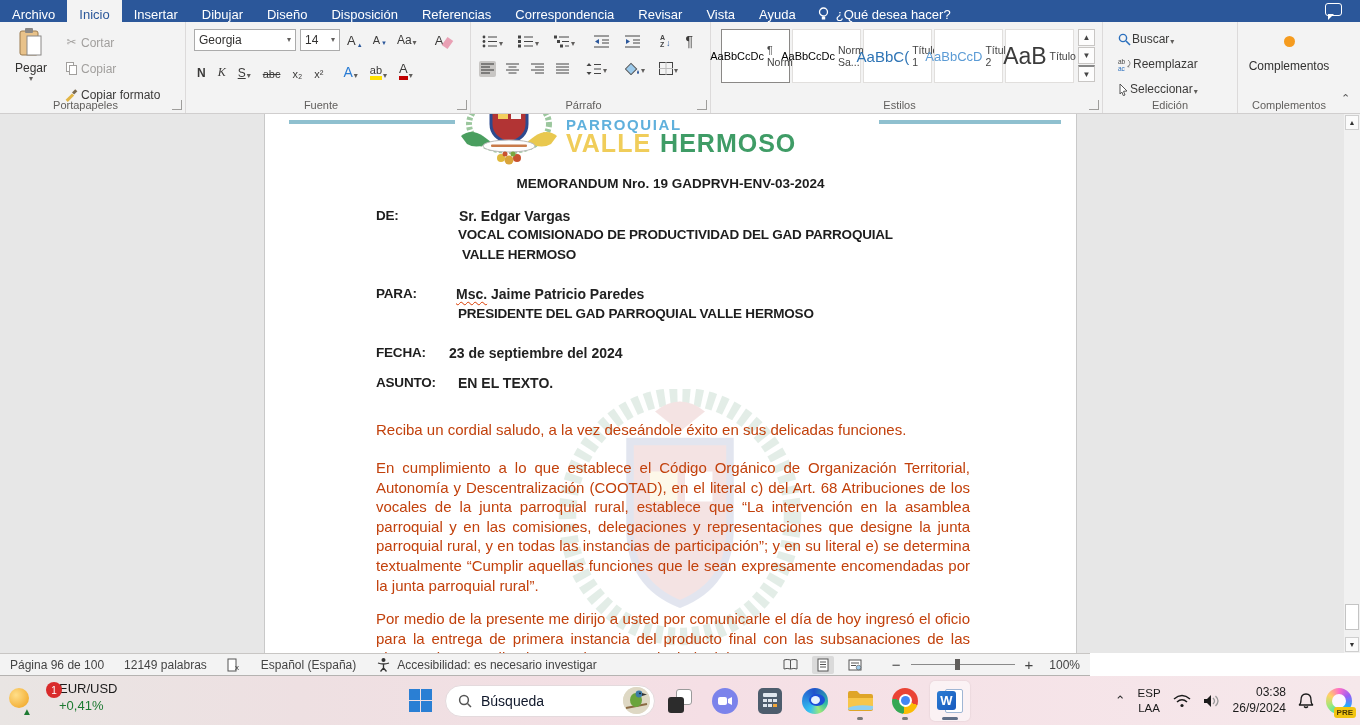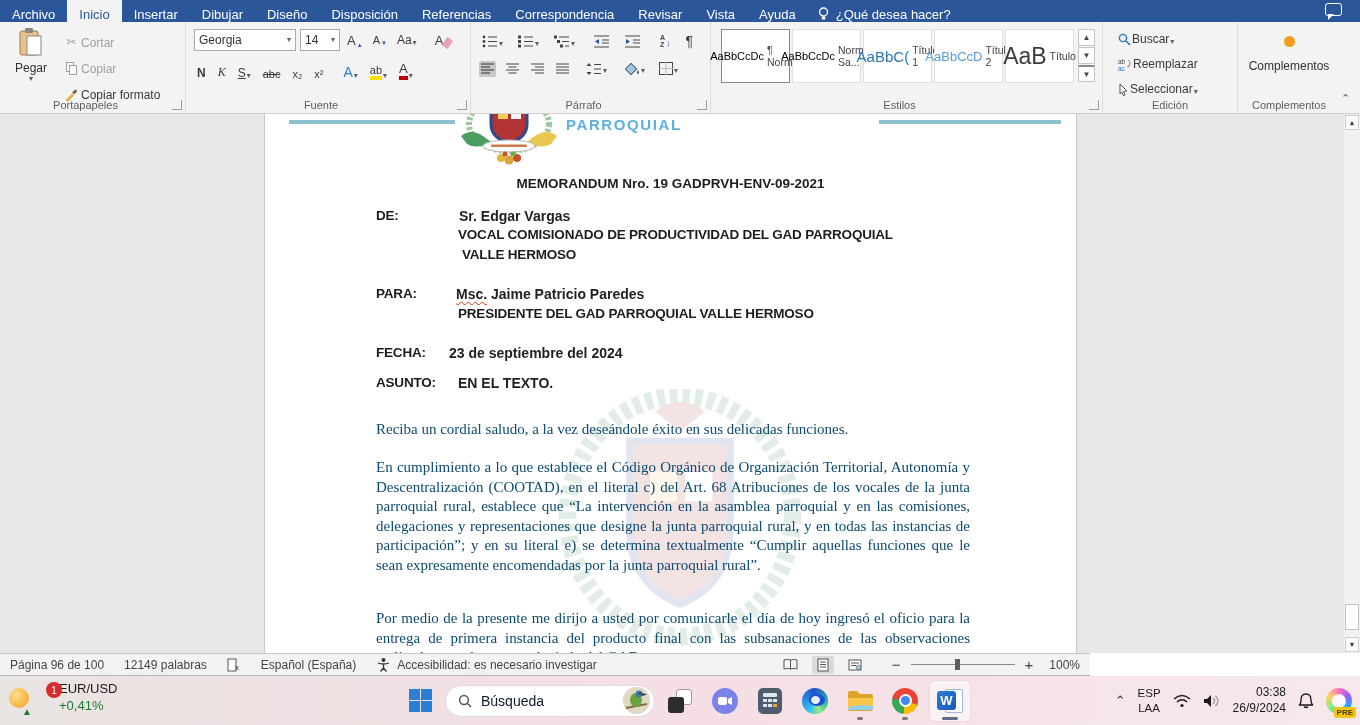--- a/index.html
+++ b/index.html
@@ -43,21 +43,21 @@
   
   .canvas { position:absolute; left:0; top:114px; width:1344px; height:539px; background:#e7e7e7; overflow:hidden; }
   .page { position:absolute; left:264px; top:0; width:813px; height:539px; background:#fff;
           border-left:1px solid #c9c9c9; border-right:1px solid #c9c9c9; overflow:hidden;
           color:#1d1d1d; }
   .tealbar { position:absolute; height:4px; background:#8fc0cf; top:6px; }
   .memo-label { position:absolute; font-weight:bold; font-size:13.5px; letter-spacing:-.2px; }
   .memo-val  { position:absolute; font-size:14px; color:#222;font-weight:bold; }
   .memo-bold { position:absolute; font-weight:bold; font-size:13.5px; letter-spacing:-.2px; }
   .para { position:absolute; left:111px; width:594px; text-align:justify; font-size:15px;
-          line-height:19.6px; color:#0c4a6e;font-family:Liberation Serif, serif; }
+          line-height:19.6px; color:#c2410c; }
   .squiggle { text-decoration:underline wavy #d83b01; text-decoration-thickness:1px; text-underline-offset:2px; }
   .wm { position:absolute; left:290px; top:275px; opacity:.13; pointer-events:none; }
 
   
   .vscroll { position:absolute; right:0; top:114px; width:16px; height:539px; background:#f1f1f1; }
   .sbtn { position:absolute; left:1px; width:14px; height:15px; background:#fbfbfb; border:1px solid #cfcfcf;
           font-size:7px; color:#333; display:flex; align-items:center; justify-content:center; }
   .sthumb { position:absolute; left:1px; width:14px; height:26px; background:#fff; border:1px solid #c4c4c4; }
 
   
@@ -436,22 +436,26 @@
       <rect x="38" y="48.5" width="36" height="2.5" rx="1" fill="#c97b4a"></rect>
       <circle cx="48" cy="62" r="4" fill="#e0b93c"></circle>
         <circle cx="56" cy="64" r="4.5" fill="#d9a43a"></circle>
       <circle cx="64" cy="62" r="4" fill="#c8522f"></circle>
         <circle cx="52" cy="58" r="2.5" fill="#c8522f"></circle>
       <circle cx="60" cy="58" r="2.5" fill="#7aa83f"></circle>
     </svg>
 
     <div class="abs" style="left:301px;top:-14px;font-weight:bold;font-size:16px;color:#3aa7a3;letter-spacing:2px;">GAD</div>
     <div class="abs" style="left:301px;top:2px;font-weight:bold;font-size:15px;color:#5fb0dc;letter-spacing:1.6px;">PARROQUIAL</div>
-
-    <div class="abs" style="left:0;top:62px;width:100%;text-align:center;font-weight:bold;font-size:13.5px;">MEMORANDUM Nro. 19 GADPRVH-ENV-09-2021</div>
+    <div class="abs" style="left:301px;top:15px;font-weight:bold;font-size:25px;letter-spacing:1px;display:flex;gap:9px;">
+      <span style="color:#f0cd5a;">VALLE</span>
+      <span style="color:#3f9c66;">HERMOSO</span>
+    </div>
+
+    <div class="abs" style="left:0;top:62px;width:100%;text-align:center;font-weight:bold;font-size:13.5px;">MEMORANDUM Nro. 19 GADPRVH-ENV-03-2024</div>
 
     <div class="memo-label" style="left:111px;top:94px;">DE:</div>
     <div class="memo-val" style="left:194px;top:94px;">Sr. Edgar Vargas</div>
     <div class="memo-bold" style="left:193px;top:113px;">VOCAL COMISIONADO DE PRODUCTIVIDAD DEL GAD PARROQUIAL</div>
     <div class="memo-bold" style="left:197px;top:133px;">VALLE HERMOSO</div>
 
     <div class="memo-label" style="left:111px;top:172px;">PARA:</div>
     <div class="memo-val" style="left:191px;top:172px;">
       <span class="squiggle">Msc.</span><span> Jaime Patricio Paredes</span>
     </div>

